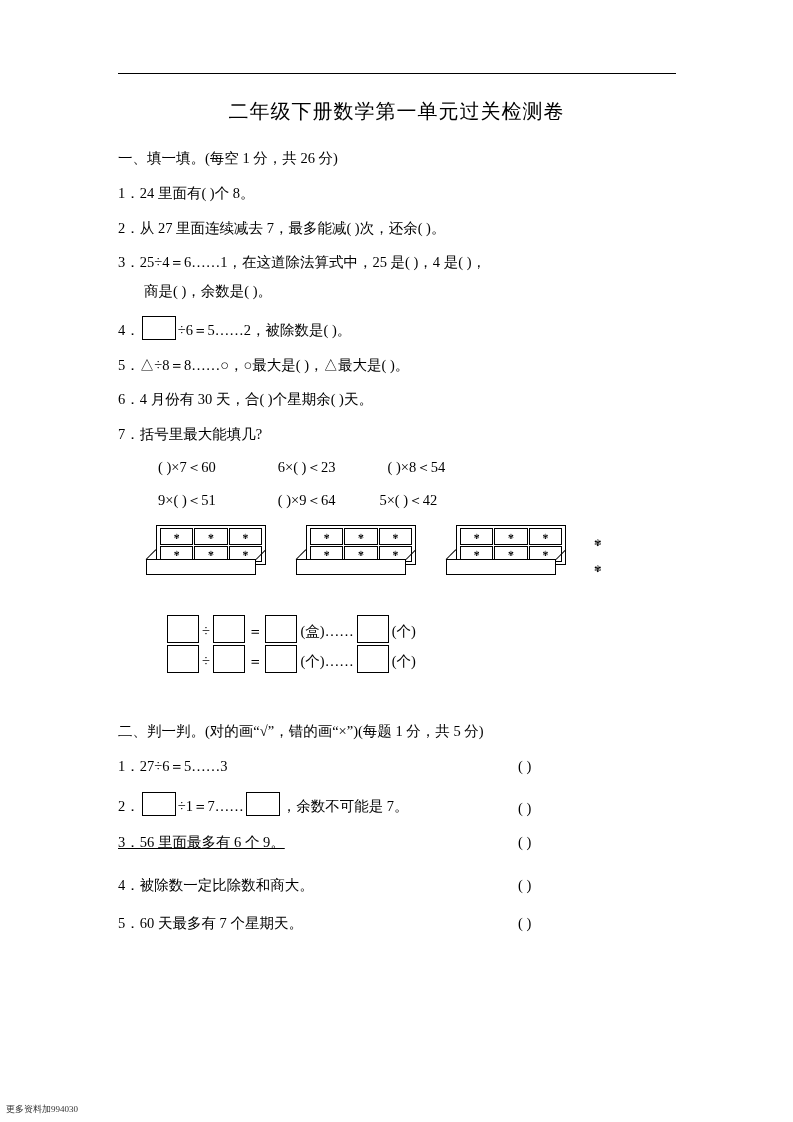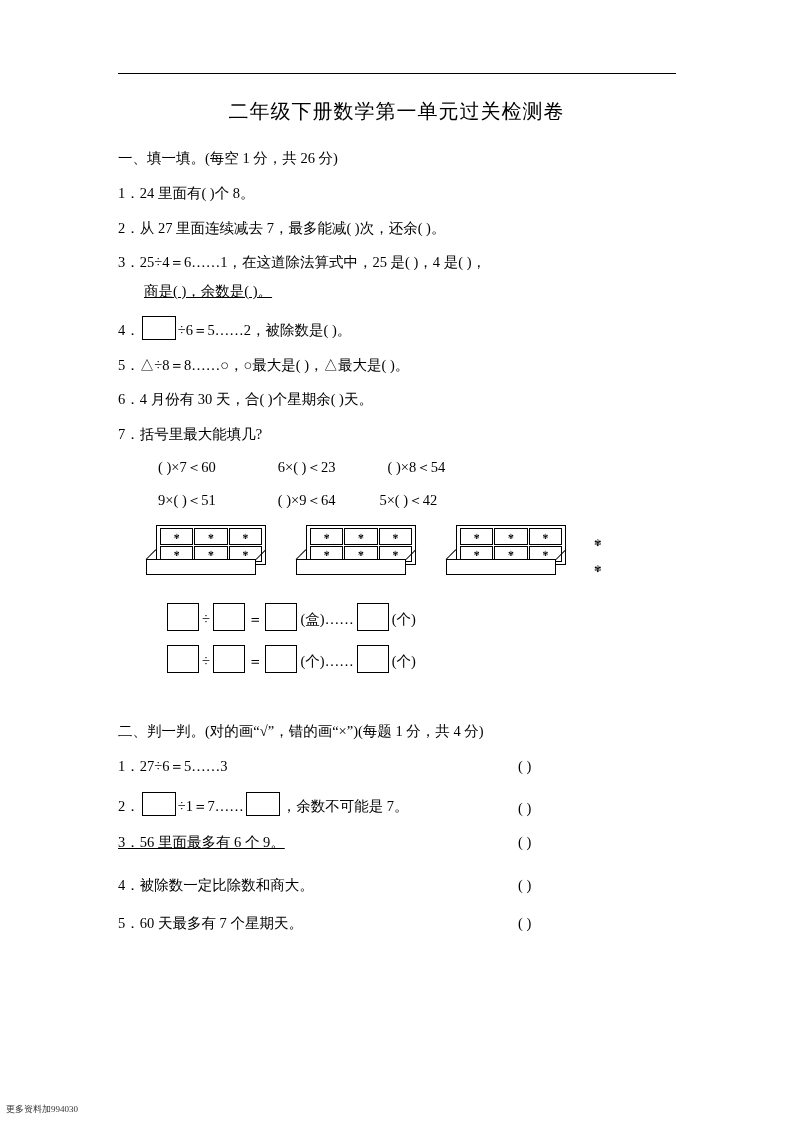--- a/index.html
+++ b/index.html
@@ -50,21 +50,20 @@
   .sec-head {
     margin-top: 8px;
     margin-bottom: 2px;
   }
   .q {
     margin-top: 13px;
     white-space: nowrap;
   }
   .q.indent {
     padding-left: 26px;
-    text-decoration: underline;
   }
   .sub {
     margin-top: 11px;
     padding-left: 40px;
     white-space: nowrap;
   }
   .blank-box {
     display: inline-block;
     width: 32px;
     height: 22px;
@@ -303,31 +302,31 @@
         <div class="diag2"></div>
       </div>
 
       <div class="loose" style="left:448px; top:20px;">
         <div class="bun">✾</div>
       </div>
       <div class="loose" style="left:448px; top:46px;">
         <div class="bun">✾</div>
       </div>
 
-      <div class="eq-row" style="left:18px; top:84px;">
+      <div class="eq-row" style="left:18px; top:96px;">
         <span class="eqbox"></span><span>÷</span><span class="eqbox"></span><span>＝</span><span class="eqbox"></span><span>(盒)……</span><span class="eqbox"></span><span>(个)</span>
       </div>
 
       <div class="eq-row" style="left:18px; top:126px;">
         <span class="eqbox"></span><span>÷</span><span class="eqbox"></span><span>＝</span><span class="eqbox"></span><span>(个)……</span><span class="eqbox"></span><span>(个)</span>
       </div>
 
     </div>
 
-    <div class="sec-head" style="margin-top:22px;">二、判一判。(对的画“√”，错的画“×”)(每题 1 分，共 4 分)</div>
+    <div class="sec-head" style="margin-top:22px;">二、判一判。(对的画“√”，错的画“×”)(每题 1 分，共 5 分)</div>
 
     <div class="tf-line">
       <span>1．27÷6＝5……3</span>
       <span class="tf-paren">(        )</span>
     </div>
 
     <div class="tf-line" style="margin-top:14px;">
       <span>2．</span><span class="blank-box"></span><span>÷1＝7……</span><span class="blank-box"></span><span>，余数不可能是 7。</span>
       <span class="tf-paren2">(        )</span>
     </div>

